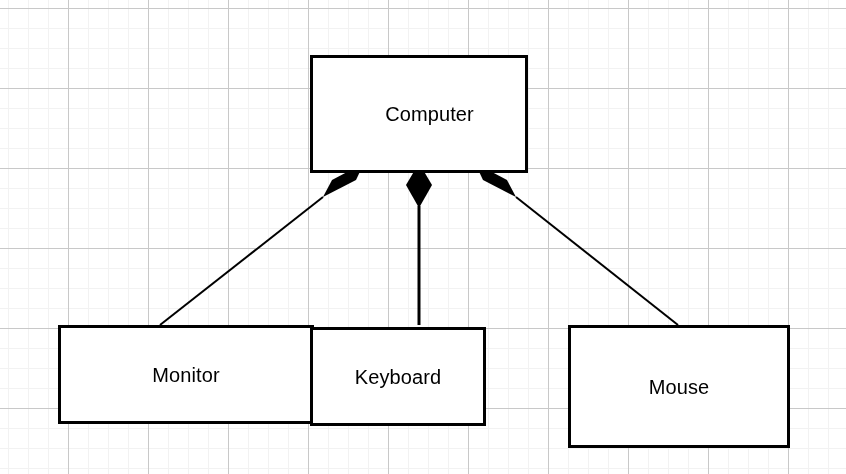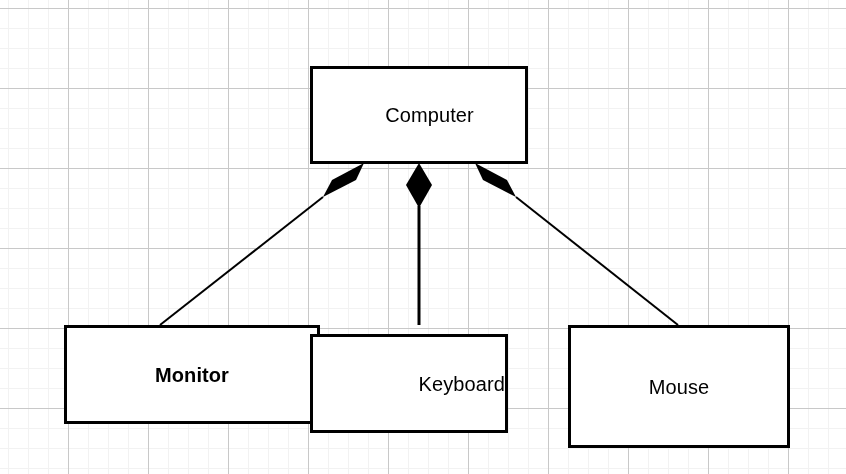--- a/index.html
+++ b/index.html
@@ -49,23 +49,23 @@
     justify-content: center;
   }
   .uml-label {
     font-family: "Liberation Sans", sans-serif;
     font-size: 20px;
     line-height: 1;
     color: #000000;
     white-space: nowrap;
     letter-spacing: 0.1px;
   }
-  #box-computer { left: 310px; top: 66px;  width: 218px; height: 98px; padding-left: 21px; }
-  #box-monitor  { left: 64px;  top: 325px; width: 256px; height: 99px; font-weight: bold; }
-  #box-keyboard { left: 310px; top: 334px; width: 198px; height: 99px; justify-content: flex-end; }
+  #box-computer { left: 310px; top: 55px;  width: 218px; height: 118px; padding-left: 21px; }
+  #box-monitor  { left: 58px;  top: 325px; width: 256px; height: 99px; }
+  #box-keyboard { left: 310px; top: 327px; width: 176px; height: 99px; }
   #box-mouse    { left: 568px; top: 325px; width: 222px; height: 123px; }
 </style>
 </head>
 <body>
 
 <div id="canvas">
 
   <svg id="diagram-svg" viewBox="0 0 846 474" xmlns="http://www.w3.org/2000/svg">
 
     <line x1="323" y1="197" x2="160" y2="325" stroke="#000000" stroke-width="2"></line>

